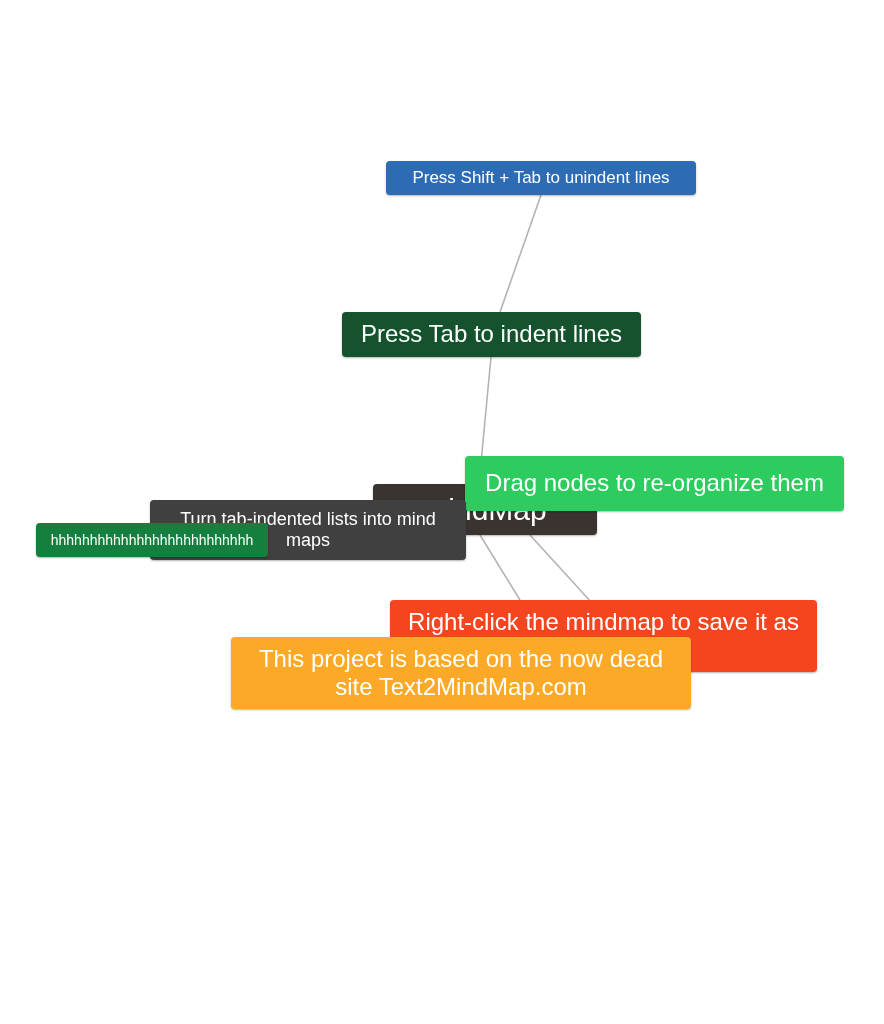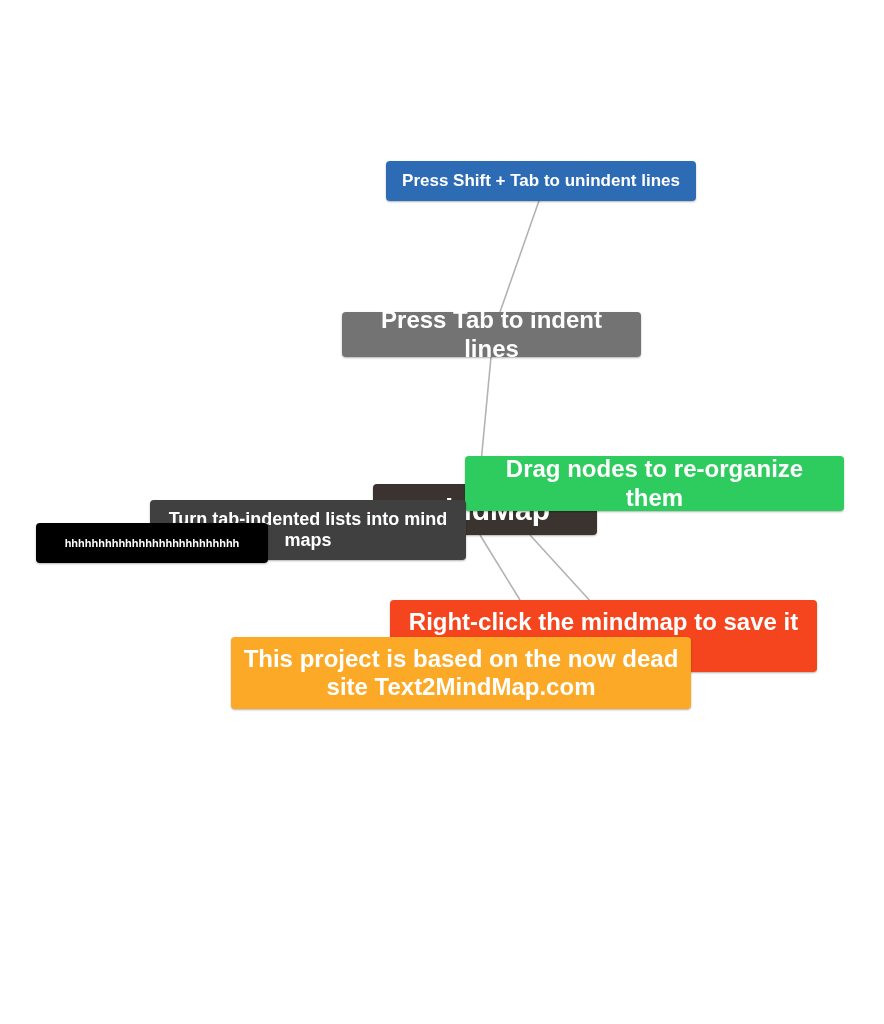--- a/index.html
+++ b/index.html
@@ -37,24 +37,23 @@
     box-sizing: border-box;
     border-radius: 4px;
     color: #ffffff;
     text-align: center;
     display: flex;
     align-items: center;
     justify-content: center;
     line-height: 1.18;
     box-shadow: 0 1px 2px rgba(0,0,0,0.30);
     white-space: pre-line;
-    padding: 20px 10px;
+    padding: 14px 10px;
     cursor: move;
     user-select: none;
-    font-weight: bold;
   }
 
   .node-label {
     display: block;
     width: 100%;
   }
 </style>
 </head>
 <body>
 
@@ -63,21 +62,21 @@
   <svg id="connectors" viewBox="0 0 884 1024" xmlns="http://www.w3.org/2000/svg">
       <line x1="541" y1="195" x2="500" y2="312" stroke="#b3b3b3" stroke-width="1.6"></line>
       <line x1="491" y1="357" x2="479" y2="484" stroke="#b3b3b3" stroke-width="1.6"></line>
       <line x1="480" y1="535" x2="520" y2="600" stroke="#b3b3b3" stroke-width="1.6"></line>
       <line x1="530" y1="535" x2="592" y2="603" stroke="#b3b3b3" stroke-width="1.6"></line>
     </svg>
 
   <div id="nodes-layer">
       <div class="node" style="left: 373px; top: 484px; width: 224px; height: 51px; background: rgb(58, 51, 48); font-size: 30px;"><span class="node-label">MindMap</span></div>
       <div class="node" style="left: 386px; top: 161px; width: 310px; height: 34px; background: rgb(45, 108, 181); font-size: 17px;"><span class="node-label">Press Shift + Tab to unindent lines</span></div>
-      <div class="node" style="left: 342px; top: 312px; width: 299px; height: 45px; background: #737373; font-size: 24px;"><span class="node-label">Press Tab to indent lines</span></div>
+      <div class="node" style="left: 342px; top: 312px; width: 299px; height: 45px; background: #14532d; font-size: 24px;"><span class="node-label">Press Tab to indent lines</span></div>
       <div class="node" style="left: 465px; top: 456px; width: 379px; height: 55px; background: rgb(46, 204, 94); font-size: 24px;"><span class="node-label">Drag nodes to re-organize them</span></div>
       <div class="node" style="left: 150px; top: 475px; width: 316px; height: 60px; background: #404040; font-size: 18px; margin-top: 25px;"><span class="node-label">Turn tab-indented lists into mind maps</span></div>
-      <div class="node" style="left: 36px; top: 523px; width: 232px; height: 34px; background: #000000; font-size: 11px;"><span class="node-label">hhhhhhhhhhhhhhhhhhhhhhhhhh</span></div>
+      <div class="node" style="left: 36px; top: 523px; width: 232px; height: 34px; background: #15803d; font-size: 14px;"><span class="node-label">hhhhhhhhhhhhhhhhhhhhhhhhhh</span></div>
       <div class="node" style="left: 390px; top: 600px; width: 427px; height: 72px; background: rgb(244, 69, 31); font-size: 24px;"><span class="node-label">Right-click the mindmap to save it as an image</span></div>
       <div class="node" style="left: 231px; top: 637px; width: 460px; height: 72px; background: rgb(251, 169, 38); font-size: 24px;"><span class="node-label">This project is based on the now dead site Text2MindMap.com</span></div>
     </div>
 
 </div>
 
 </body></html>

